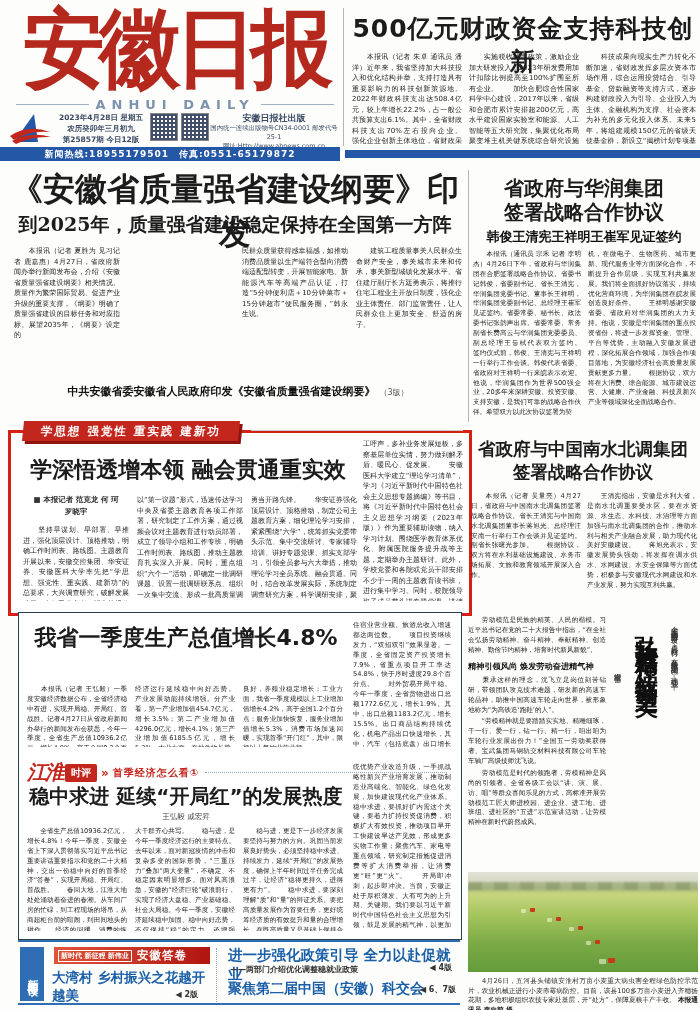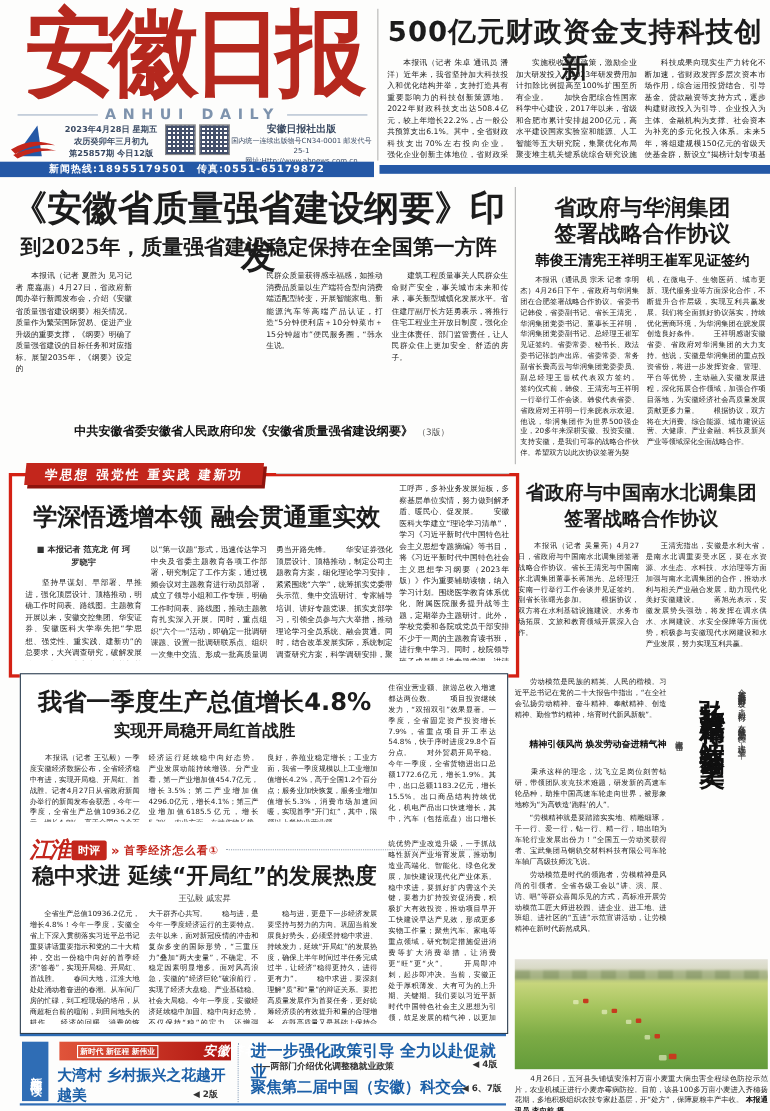--- a/index.html
+++ b/index.html
@@ -53,42 +53,42 @@
   .cmt-brand{font-size:20px;font-weight:bold;font-style:italic;color:#c3261c;
       font-family:"DejaVu Serif","Liberation Serif",serif;letter-spacing:-2px;}
   .cmt-badge{background:#c3261c;color:#fff;font-size:10px;font-weight:bold;padding:2px 6px;margin-left:2px;border-radius:2px;}
   .cmt-arrow{color:#c3261c;font-size:12px;font-weight:bold;margin:0 4px;}
   .cmt-topic{color:#c3261c;font-size:10px;font-weight:bold;letter-spacing:1px;}
   .cmt-dots{flex:1;border-top:1.5px dotted #9aa6b5;margin-left:6px;}
   .h-cmt{position:absolute;left:6px;top:170px;width:322px;font-size:20px;font-weight:bold;text-align:center;}
   .cmt-byline{position:absolute;left:6px;top:199px;width:322px;text-align:center;font-size:7.5px;color:#444;}
   
   .h-nanshui{left:468px;width:230px;font-size:17.5px;font-weight:bold;text-align:center;line-height:23px;}
-  .laomo-sub{font-weight:bold;font-size:8.2px;text-align:right;margin:15px 0;color:#111;font-family:Liberation Serif, serif;}
+  .laomo-sub{font-weight:bold;font-size:8.2px;text-align:left;margin:4px 0;color:#111;}
   .laomo p{margin:0 0 2px 0;}
   .vtext{writing-mode:vertical-rl;}
   .v-head{left:632px;top:618px;height:300px;font-size:23px;font-weight:bold;letter-spacing:4px;color:#101010;}
   .v-kick{left:669px;top:620px;height:290px;font-size:7.6px;color:#333;letter-spacing:1px;}
   .v-by{left:612px;top:668px;height:110px;font-size:7.2px;color:#444;}
   
   #photo{left:468px;top:872px;width:230px;height:100px;overflow:hidden;
       background:linear-gradient(180deg,#e3e2d8 0,#d6d8c2 10px,#aab982 16px,#c7d57c 22px,#a3c35c 45px,#7cab45 70px,#639b3a 100px);}
   .treeline{position:absolute;left:0;top:10px;width:230px;height:8px;
       background:repeating-linear-gradient(90deg,#8b9b6c 0 14px,#a4b184 14px 26px);filter:blur(1px);opacity:.8;}
   .machine{position:absolute;width:5px;height:4px;background:#c63b1e;border-radius:1px;box-shadow:-9px 1px 0 0 rgba(250,250,220,.55);}
   .caption{left:468px;top:977px;width:230px;font-size:6.7px;line-height:1.45;text-align:justify;color:#2a2a2a;}
   
   .guide-line{position:absolute;left:18px;width:442px;height:2px;background:#2f6db5;}
   .guide-label{left:20px;top:947px;width:24px;height:54px;background:#2f6db5;color:#fff;
       font-size:11px;font-weight:bold;writing-mode:vertical-lr;text-align:center;letter-spacing:2px;line-height:24px;}
   .banner{left:54px;top:947px;width:156px;height:17px;background:linear-gradient(90deg,#e0543a,#b01510);
-      display:flex;align-items:center;padding:0 16px;box-sizing:border-box;gap:36px;}
+      display:flex;align-items:center;padding:0 4px;box-sizing:border-box;}
   .banner-small{border:1px solid #fff;color:#fff;font-size:7px;font-weight:bold;padding:0 2px;line-height:10px;white-space:nowrap;}
   .banner-big{color:#fff;font-size:11.5px;font-weight:bold;margin-left:5px;letter-spacing:1px;
-      font-family:"DejaVu Serif","Liberation Serif",serif;white-space:nowrap;font-style:italic;}
+      font-family:"DejaVu Serif","Liberation Serif",serif;white-space:nowrap;}
   .g-item{color:#1b5fa7;font-weight:bold;}
   .g-page{font-size:8px;color:#333;font-weight:bold;}
   .g-divider{position:absolute;left:216px;top:948px;height:54px;border-left:1.5px dotted #8fa4bd;}
 </style>
 </head>
 <body>
 
 <div id="page">
 
   <div class="abs mast-title">安徽日报</div>
@@ -150,21 +150,20 @@
     <div class="byline-study" style="top:62px;">■ 本报记者 范克龙 何 珂</div>
     <div class="byline-study" style="top:74px;">罗晓宇</div>
     <div class="col" style="left:12px;top:92px;width:106px;height:76px;">　　坚持早谋划、早部署、早推进，强化顶层设计、顶格推动，明确工作时间表、路线图。主题教育开展以来，安徽交控集团、华安证券、安徽医科大学率先把“学思想、强党性、重实践、建新功”的总要求，大兴调查研究，破解发展难题，办好民生实事，强化检视整改，推动主题教育扎实深入开展。　　安徽交控集团党委强化主体责任，</div>
     <div class="col" style="left:126px;top:62px;width:106px;height:106px;">以“第一议题”形式，迅速传达学习中央及省委主题教育各项工作部署，研究制定了工作方案，通过视频会议对主题教育进行动员部署，成立了领导小组和工作专班，明确工作时间表、路线图，推动主题教育扎实深入开展。同时，重点组织“六个一”活动，即确定一批调研课题、设置一批调研联系点、组织一次集中交流、形成一批高质量调研成果、解决一批难点问题，建立一套长效工作机制，以高标准高质量的主题教育引领企业高质量发展，为建设现代化美好安徽</div>
     <div class="col" style="left:240px;top:62px;width:106px;height:106px;">勇当开路先锋。　　华安证券强化顶层设计、顶格推动，制定公司主题教育方案，细化理论学习安排，紧紧围绕“六学”，统筹抓实党委带头示范、集中交流研讨、专家辅导培训、讲好专题党课、抓实支部学习，引领全员参与六大举措，推动理论学习全员系统、融会贯通。同时，结合改革发展实际，系统制定调查研究方案，科学调研安排，聚焦党员、干部深入经营一线、深入基层单位、深入员工客户，深入矛盾问题，多听客户职</div>
     <div class="col" style="left:352px;top:6px;width:100px;height:162px;">工呼声，多补业务发展短板，多察基层单位实情，努力做到解矛盾、暖民心、促发展。　　安徽医科大学建立“理论学习清单”，学习《习近平新时代中国特色社会主义思想专题摘编》等书目，将《习近平新时代中国特色社会主义思想学习纲要（2023年版）》作为重要辅助读物，纳入学习计划。围绕医学教育体系优化、附属医院服务提升战等主题，定期举办主题研讨。此外，学校党委和各院或党员干部安排不少于一周的主题教育读书班，进行集中学习。同时，校院领导班子成员带头讲专题党课，讲清楚习近平新时代中国特色社会主义思想的科学体系、核心要义，建立“特色活动清单”，有针对性开展主题教育。通过召开座谈会等方式，把学校情况摸清楚，把问题列清楚，真正解决好当前学校遇到的实际问题。</div>
   </div>
 
   <div class="abs" id="midbox">
     <div class="h-gdp">我省一季度生产总值增长4.8%</div>
-    <div class="h-gdp-sub">实现开局稳开局红首战胜</div>
     <div class="col col-s" style="left:8px;top:72px;width:100px;height:62px;">　　本报讯（记者 王弘毅）一季度安徽经济数据公布，全省经济稳中有进，实现开局稳、开局红、首战胜。记者4月27日从省政府新闻办举行的新闻发布会获悉，今年一季度，全省生产总值10936.2亿元，增长4.8%，高于全国0.3个百分点，</div>
     <div class="col col-s" style="left:116px;top:72px;width:100px;height:62px;">经济运行延续稳中向好态势。　　产业发展动能持续增强。分产业看，第一产业增加值454.7亿元，增长3.5%；第二产业增加值4296.0亿元，增长4.1%；第三产业增加值6185.5亿元，增长5.3%。农业方面，在地作物长势</div>
     <div class="col col-s" style="left:224px;top:72px;width:100px;height:62px;">良好，养殖业稳定增长；工业方面，我省一季度规模以上工业增加值增长4.2%，高于全国1.2个百分点；服务业加快恢复，服务业增加值增长5.3%，消费市场加速回暖，实现首季“开门红”，其中，限额以上餐饮业营业额、</div>
     <div class="col col-s" style="left:334px;top:8px;width:98px;height:128px;">住宿业营业额、旅游总收入增速都达两位数。　　项目投资继续发力，“双招双引”效果显著。一季度，全省固定资产投资增长7.9%，省重点项目开工率达54.8%，快于序时进度29.8个百分点。　　对外贸易开局平稳。今年一季度，全省货物进出口总额1772.6亿元，增长1.9%。其中，出口总额1183.2亿元，增长15.5%。出口商品结构持续优化，机电产品出口快速增长，其中，汽车（包括底盘）出口增长1.7倍，手机出口增长92.5%，电工器材出口增长92.3%。</div>
 
     <div class="cmt-row">
       <span class="cmt-brand">江淮</span>
       <span class="cmt-badge">时评</span>
       <span class="cmt-arrow">»</span>
       <span class="cmt-topic">首季经济怎么看①</span>

